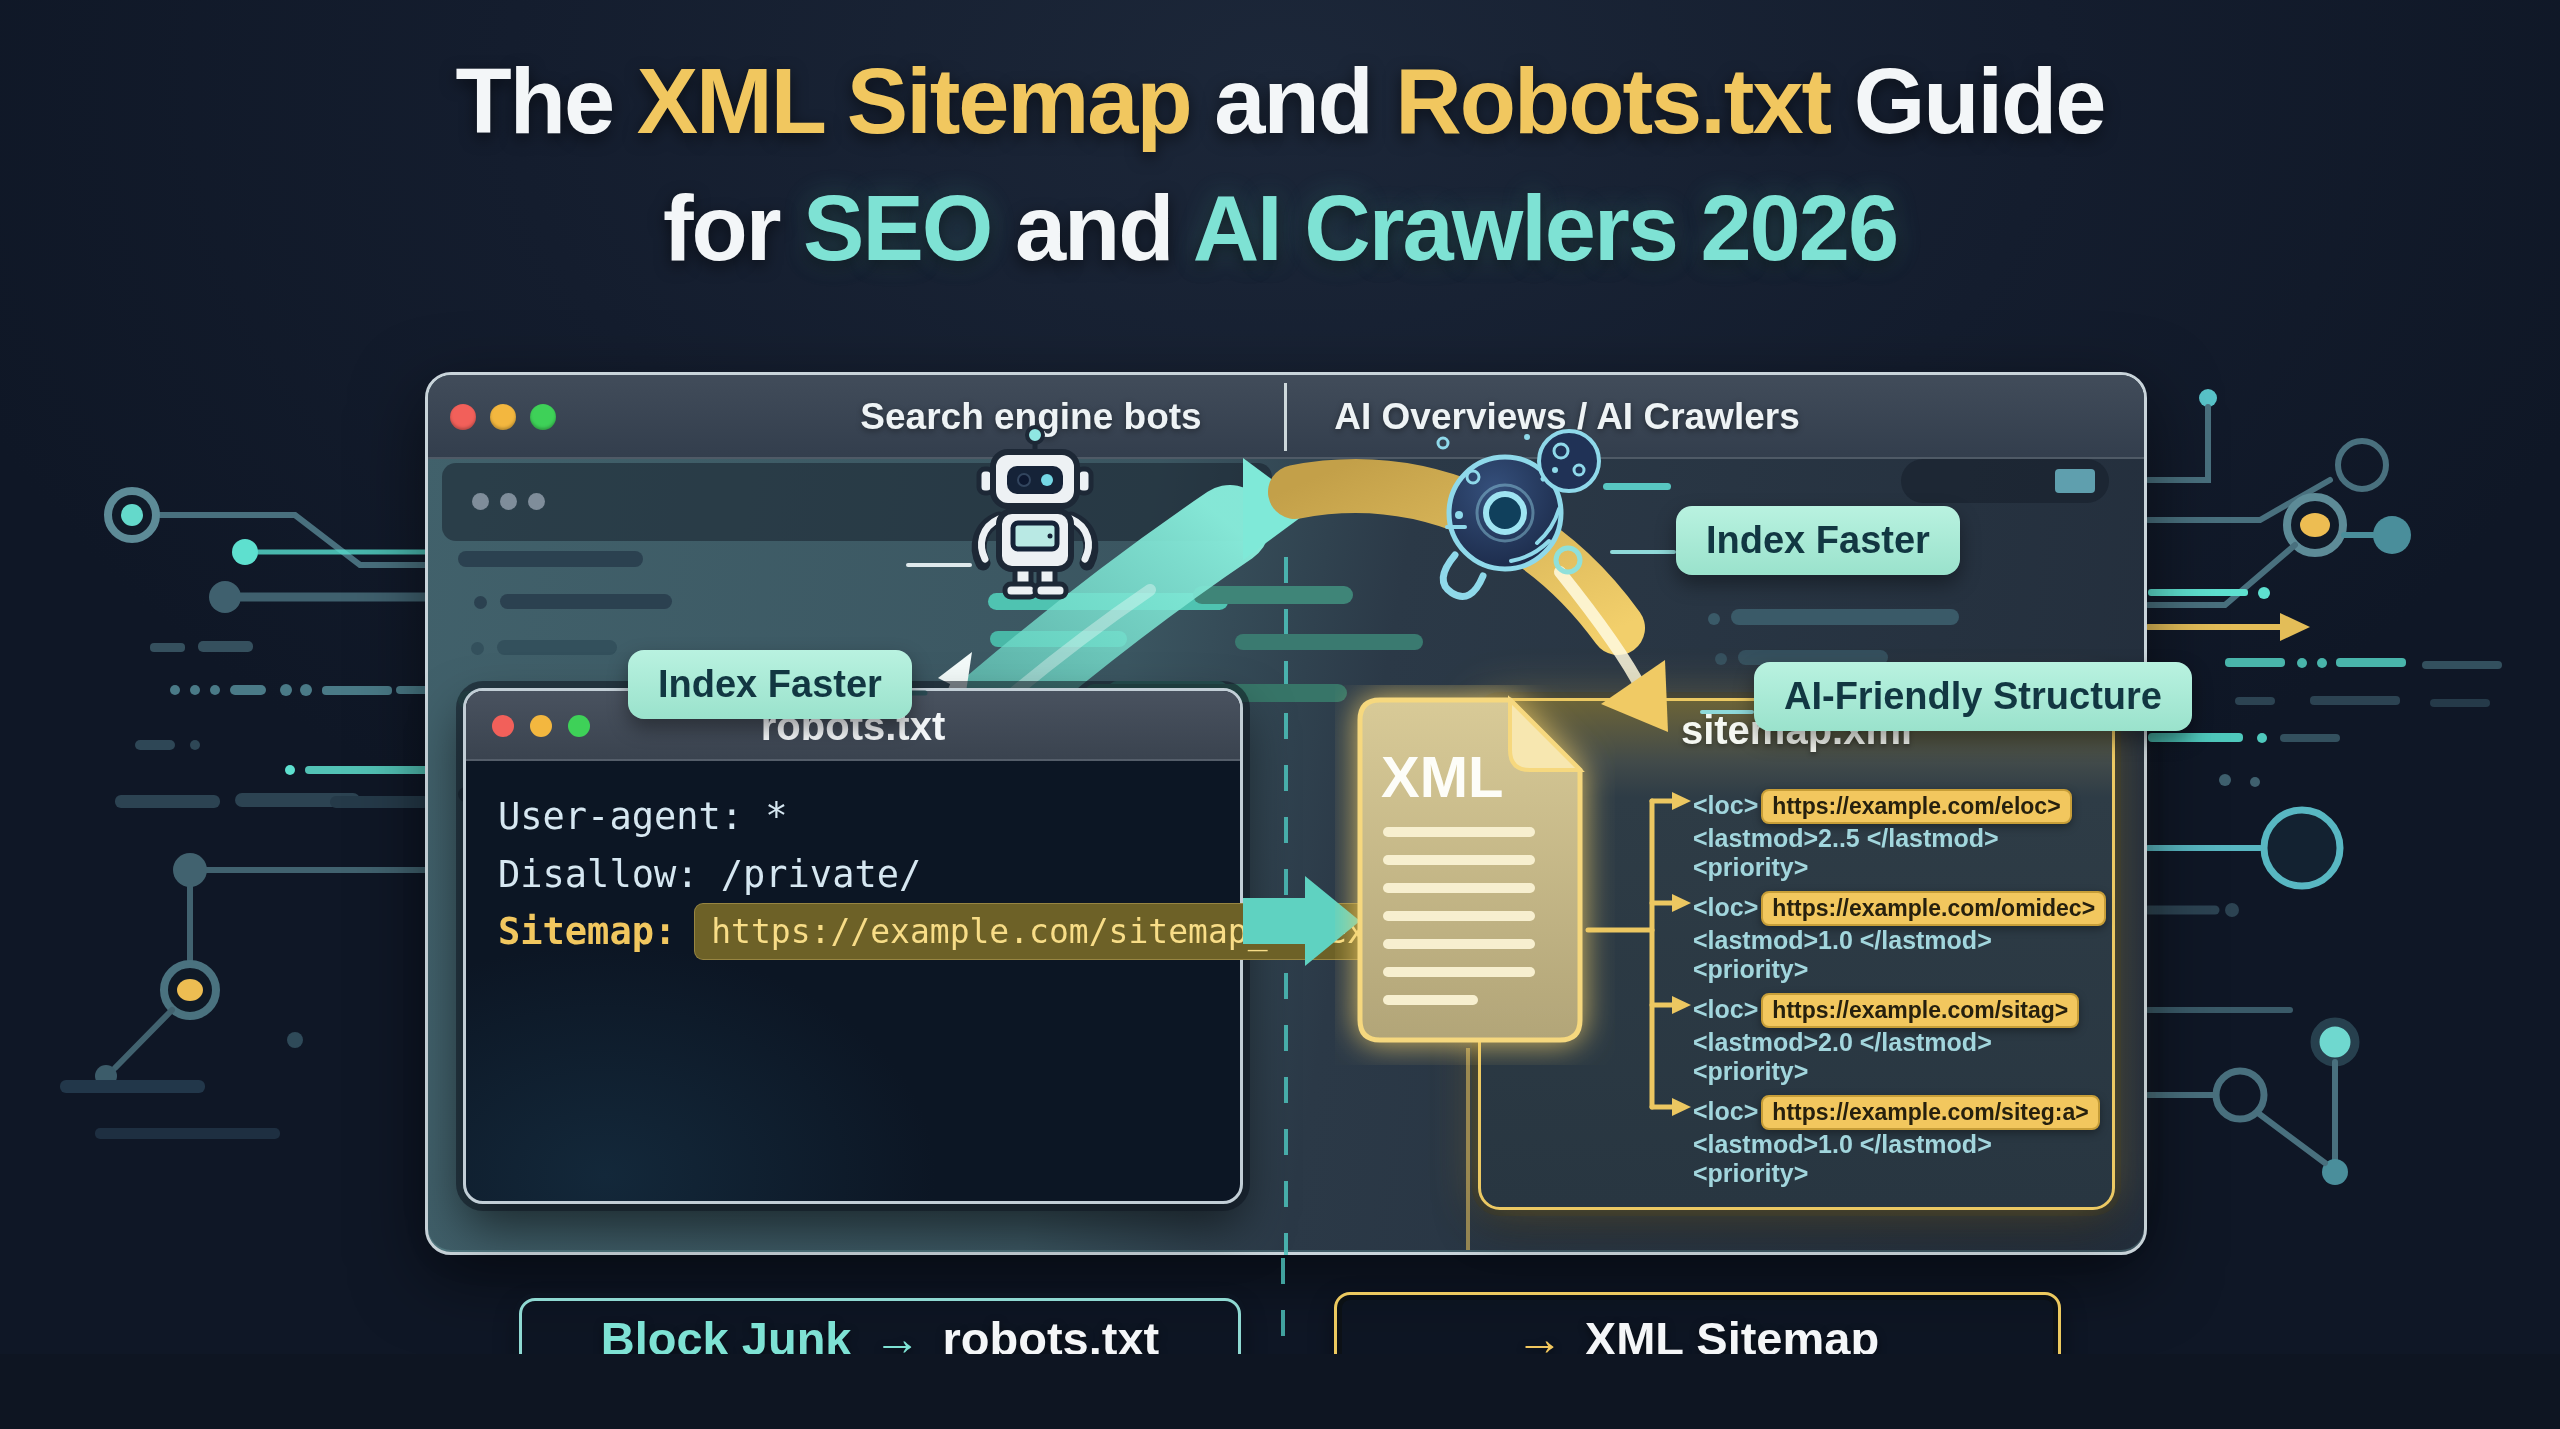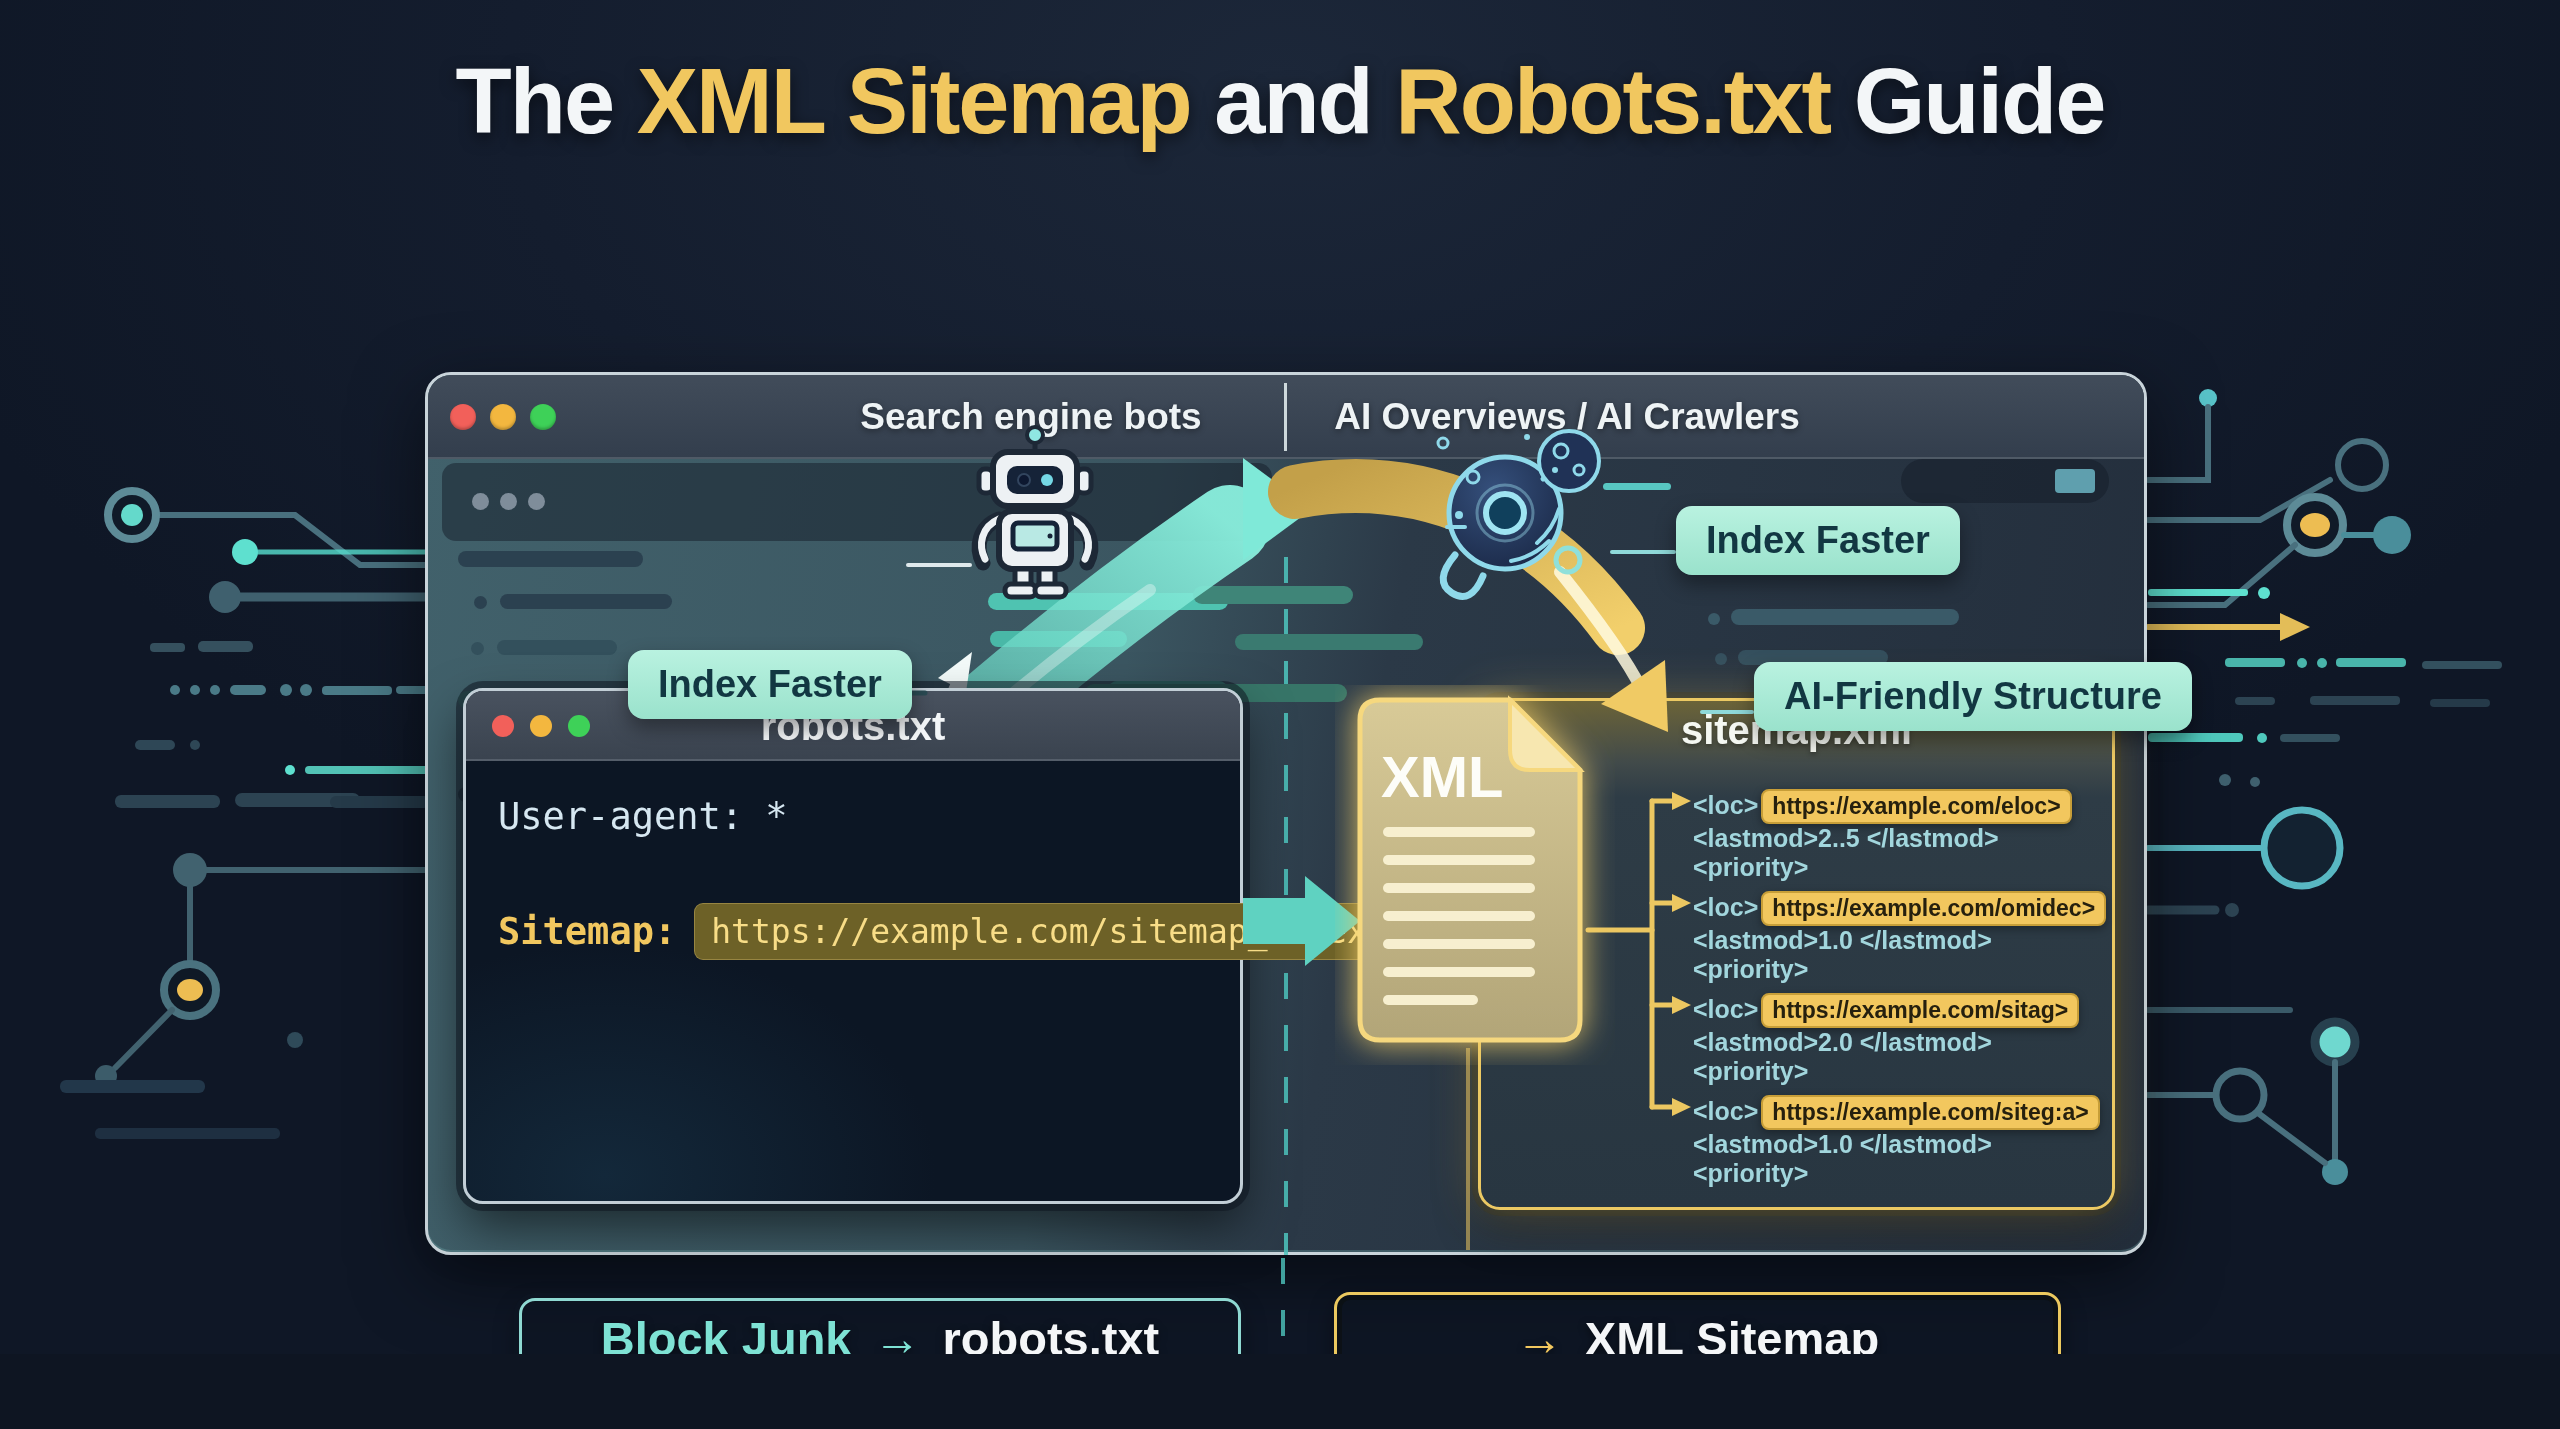--- a/index.html
+++ b/index.html
@@ -174,20 +174,23 @@
       <circle cx="110" cy="725" r="24" fill="none" stroke="#49707e" stroke-width="7"></circle>
       <path d="M18,725 H86" stroke="#49707e" stroke-width="6"></path>
       <path d="M128,743 L195,793" stroke="#49707e" stroke-width="6"></path>
     </g>
   </svg>
 
   <div class="title">
     <div>
       <span class="tw">The </span><span class="tg">XML Sitemap</span><span class="tw"> and </span><span class="tg">Robots.txt</span><span class="tw"> Guide</span>
     </div>
+    <div>
+      <span class="tw">for </span><span class="tt">SEO</span><span class="tw"> and </span><span class="tt">AI Crawlers 2026</span>
+    </div>
   </div>
 
   <div class="main-window">
     <div class="mw-titlebar">
       <span class="light l-red" style="left:22px"></span>
       <span class="light l-yellow" style="left:62px"></span>
       <span class="light l-green" style="left:102px"></span>
       <div class="mw-header" style="left:839px">AI Overviews / AI Crawlers</div>
       <div class="mw-header" style="left:303px">Search engine bots</div>
       <div class="divider-solid"></div>
@@ -309,20 +312,21 @@
   </svg>
 
   <div class="robots-window">
     <div class="rw-titlebar">
       <span class="rw-light l-red" style="left:26px"></span>
       <span class="rw-light l-yellow" style="left:64px"></span>
       <span class="rw-light l-green" style="left:102px"></span>
       <div class="rw-title">robots.txt</div>
     </div>
     <div class="code-line" style="top:104px">User-agent: *</div>
+    <div class="code-line" style="top:162px">Disallow: /private/</div>
     <div class="rw-sitemap-row">
       <span class="rw-sitemap-label">Sitemap:</span>
       <span class="rw-url-box">https://example.com/sitemap_index.xml</span>
     </div>
   </div>
 
   <div class="sitemap-window">
     <div class="sw-title">sitemap.xml</div>
     <div class="entry" style="top:88px">
       <div><span class="tag">&lt;loc&gt;</span><span class="urlbox">https://example.com/eloc&gt;</span></div>

